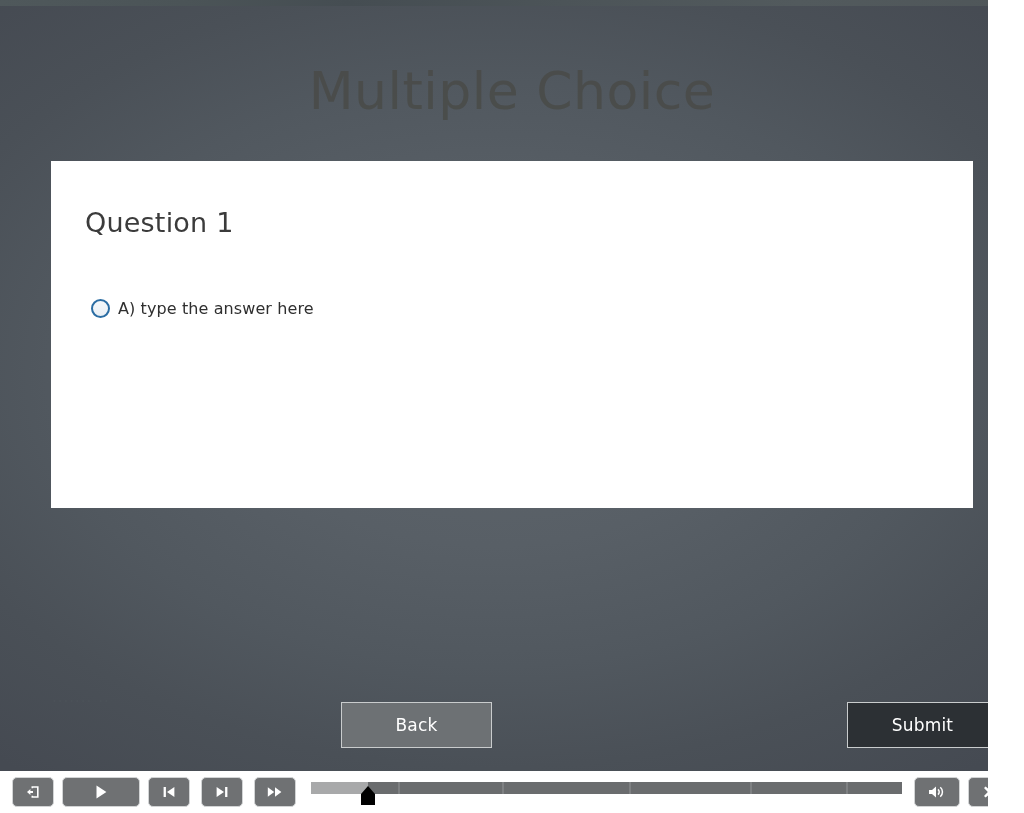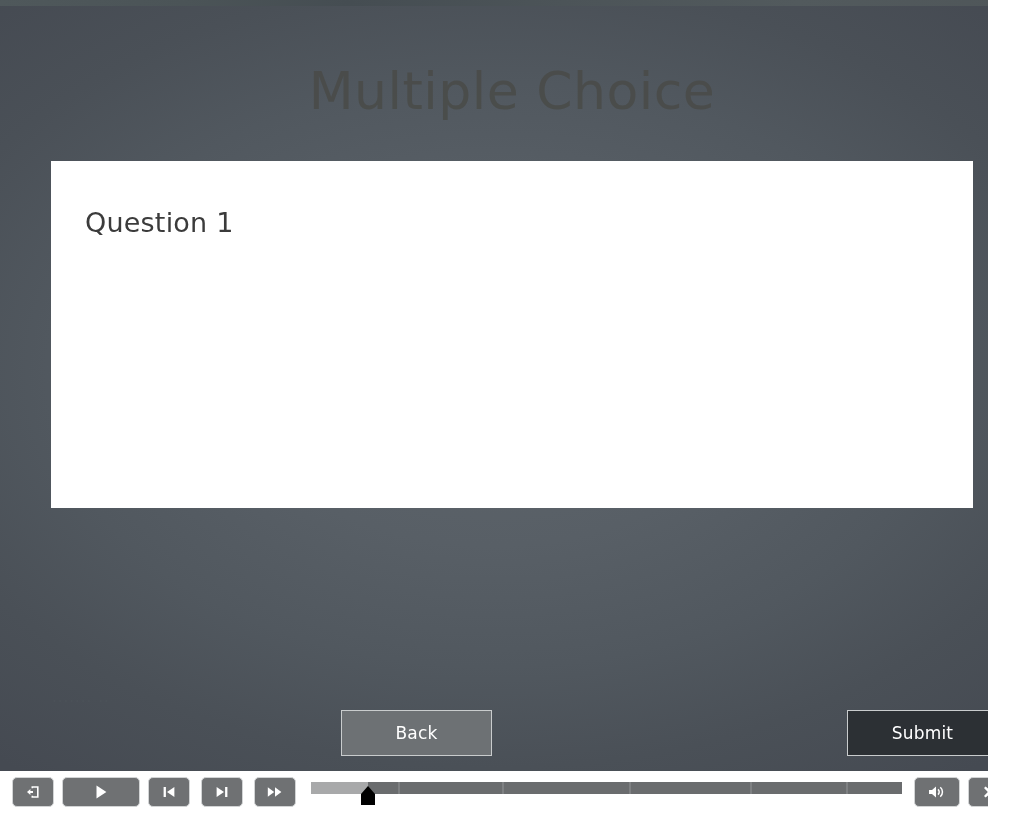--- a/index.html
+++ b/index.html
@@ -116,21 +116,20 @@
   .nav-btn {
     position: absolute;
     height: 46px;
     border: 1px solid #c9cccd;
     color: #ffffff;
     font-size: 17px;
     display: flex;
     align-items: center;
     justify-content: center;
     letter-spacing: 0.2px;
-    margin-top: 8px;
   }
 
   #back-button {
     left: 341px; top: 702px;
     width: 151px;
     background: #6d7174;
   }
 
   #submit-button {
     left: 847px; top: 702px;
@@ -205,20 +204,24 @@
   <div id="top-band"></div>
 
   <div id="page-title">Multiple Choice</div>
 
   <div id="question-card">
 
     <div id="question-heading">Question 1</div>
 
     <div id="options">
 
+      <div class="option-row">
+        <span class="radio"></span>
+        <span class="option-label">A) type the answer here</span>
+      </div>
 
 
     </div>
   </div>
 
   <div id="watermark">·······  ··</div>
 
   <div class="nav-btn" id="back-button">
     <span>Back</span>
   </div>

